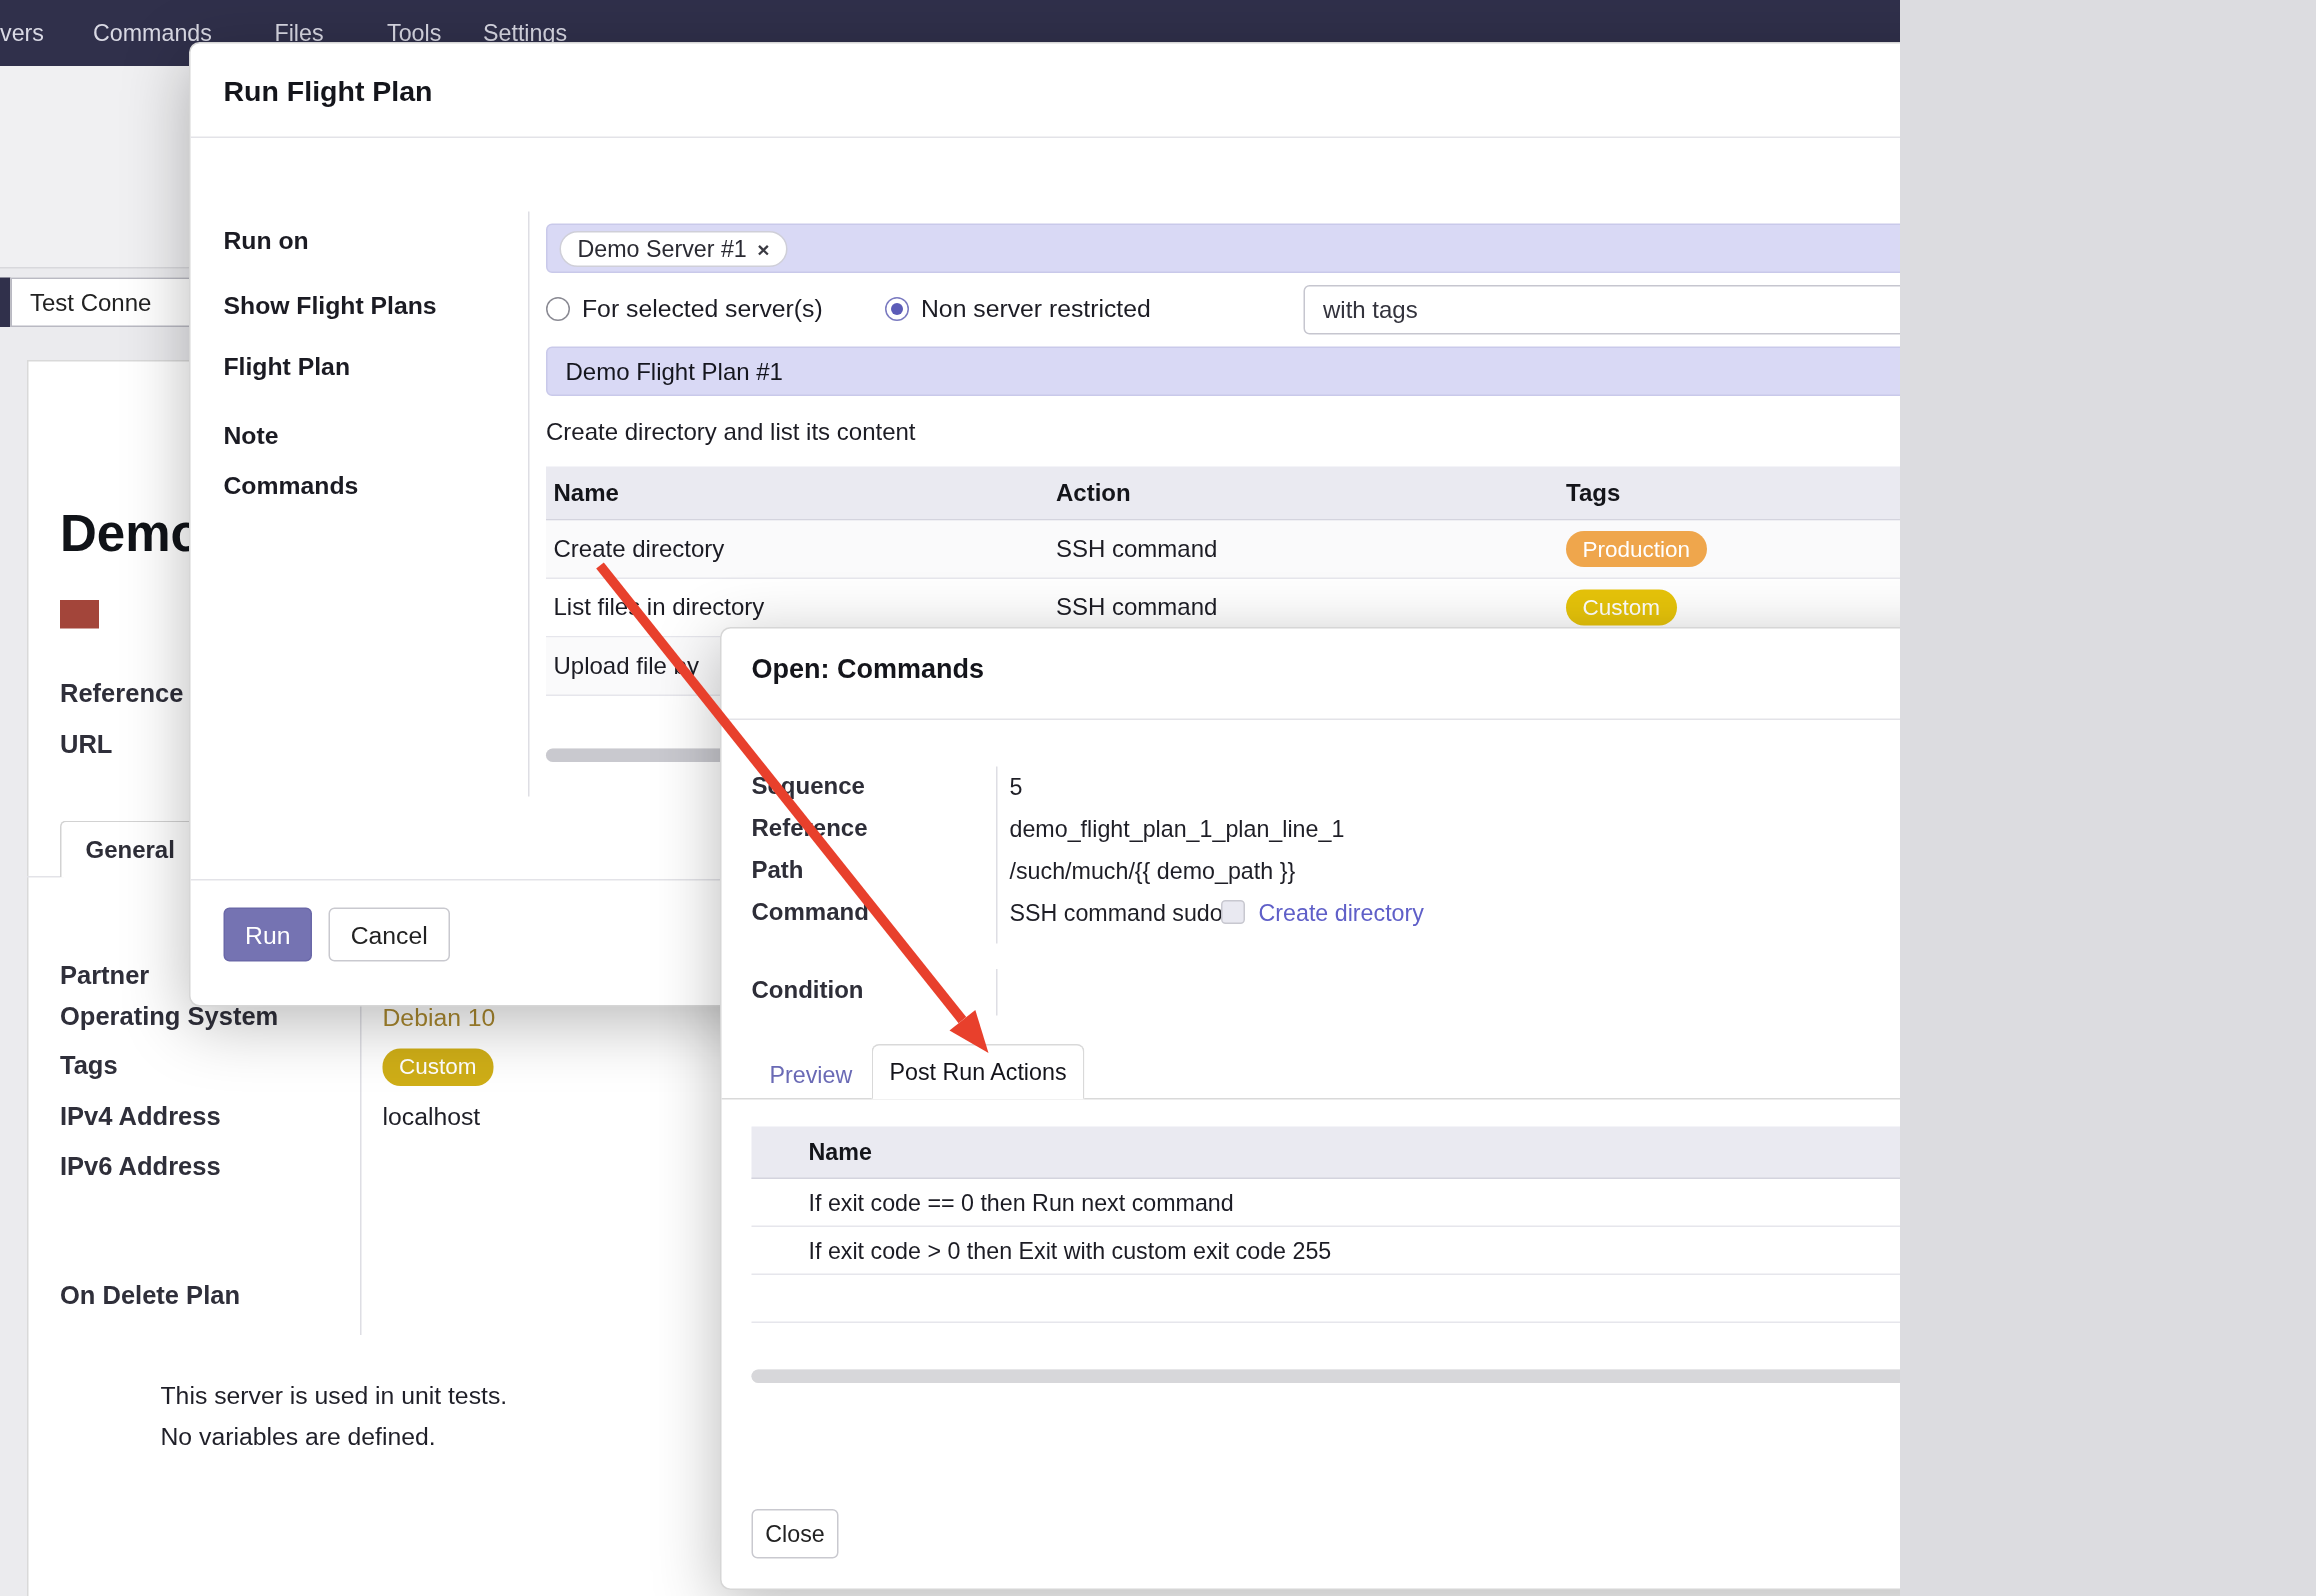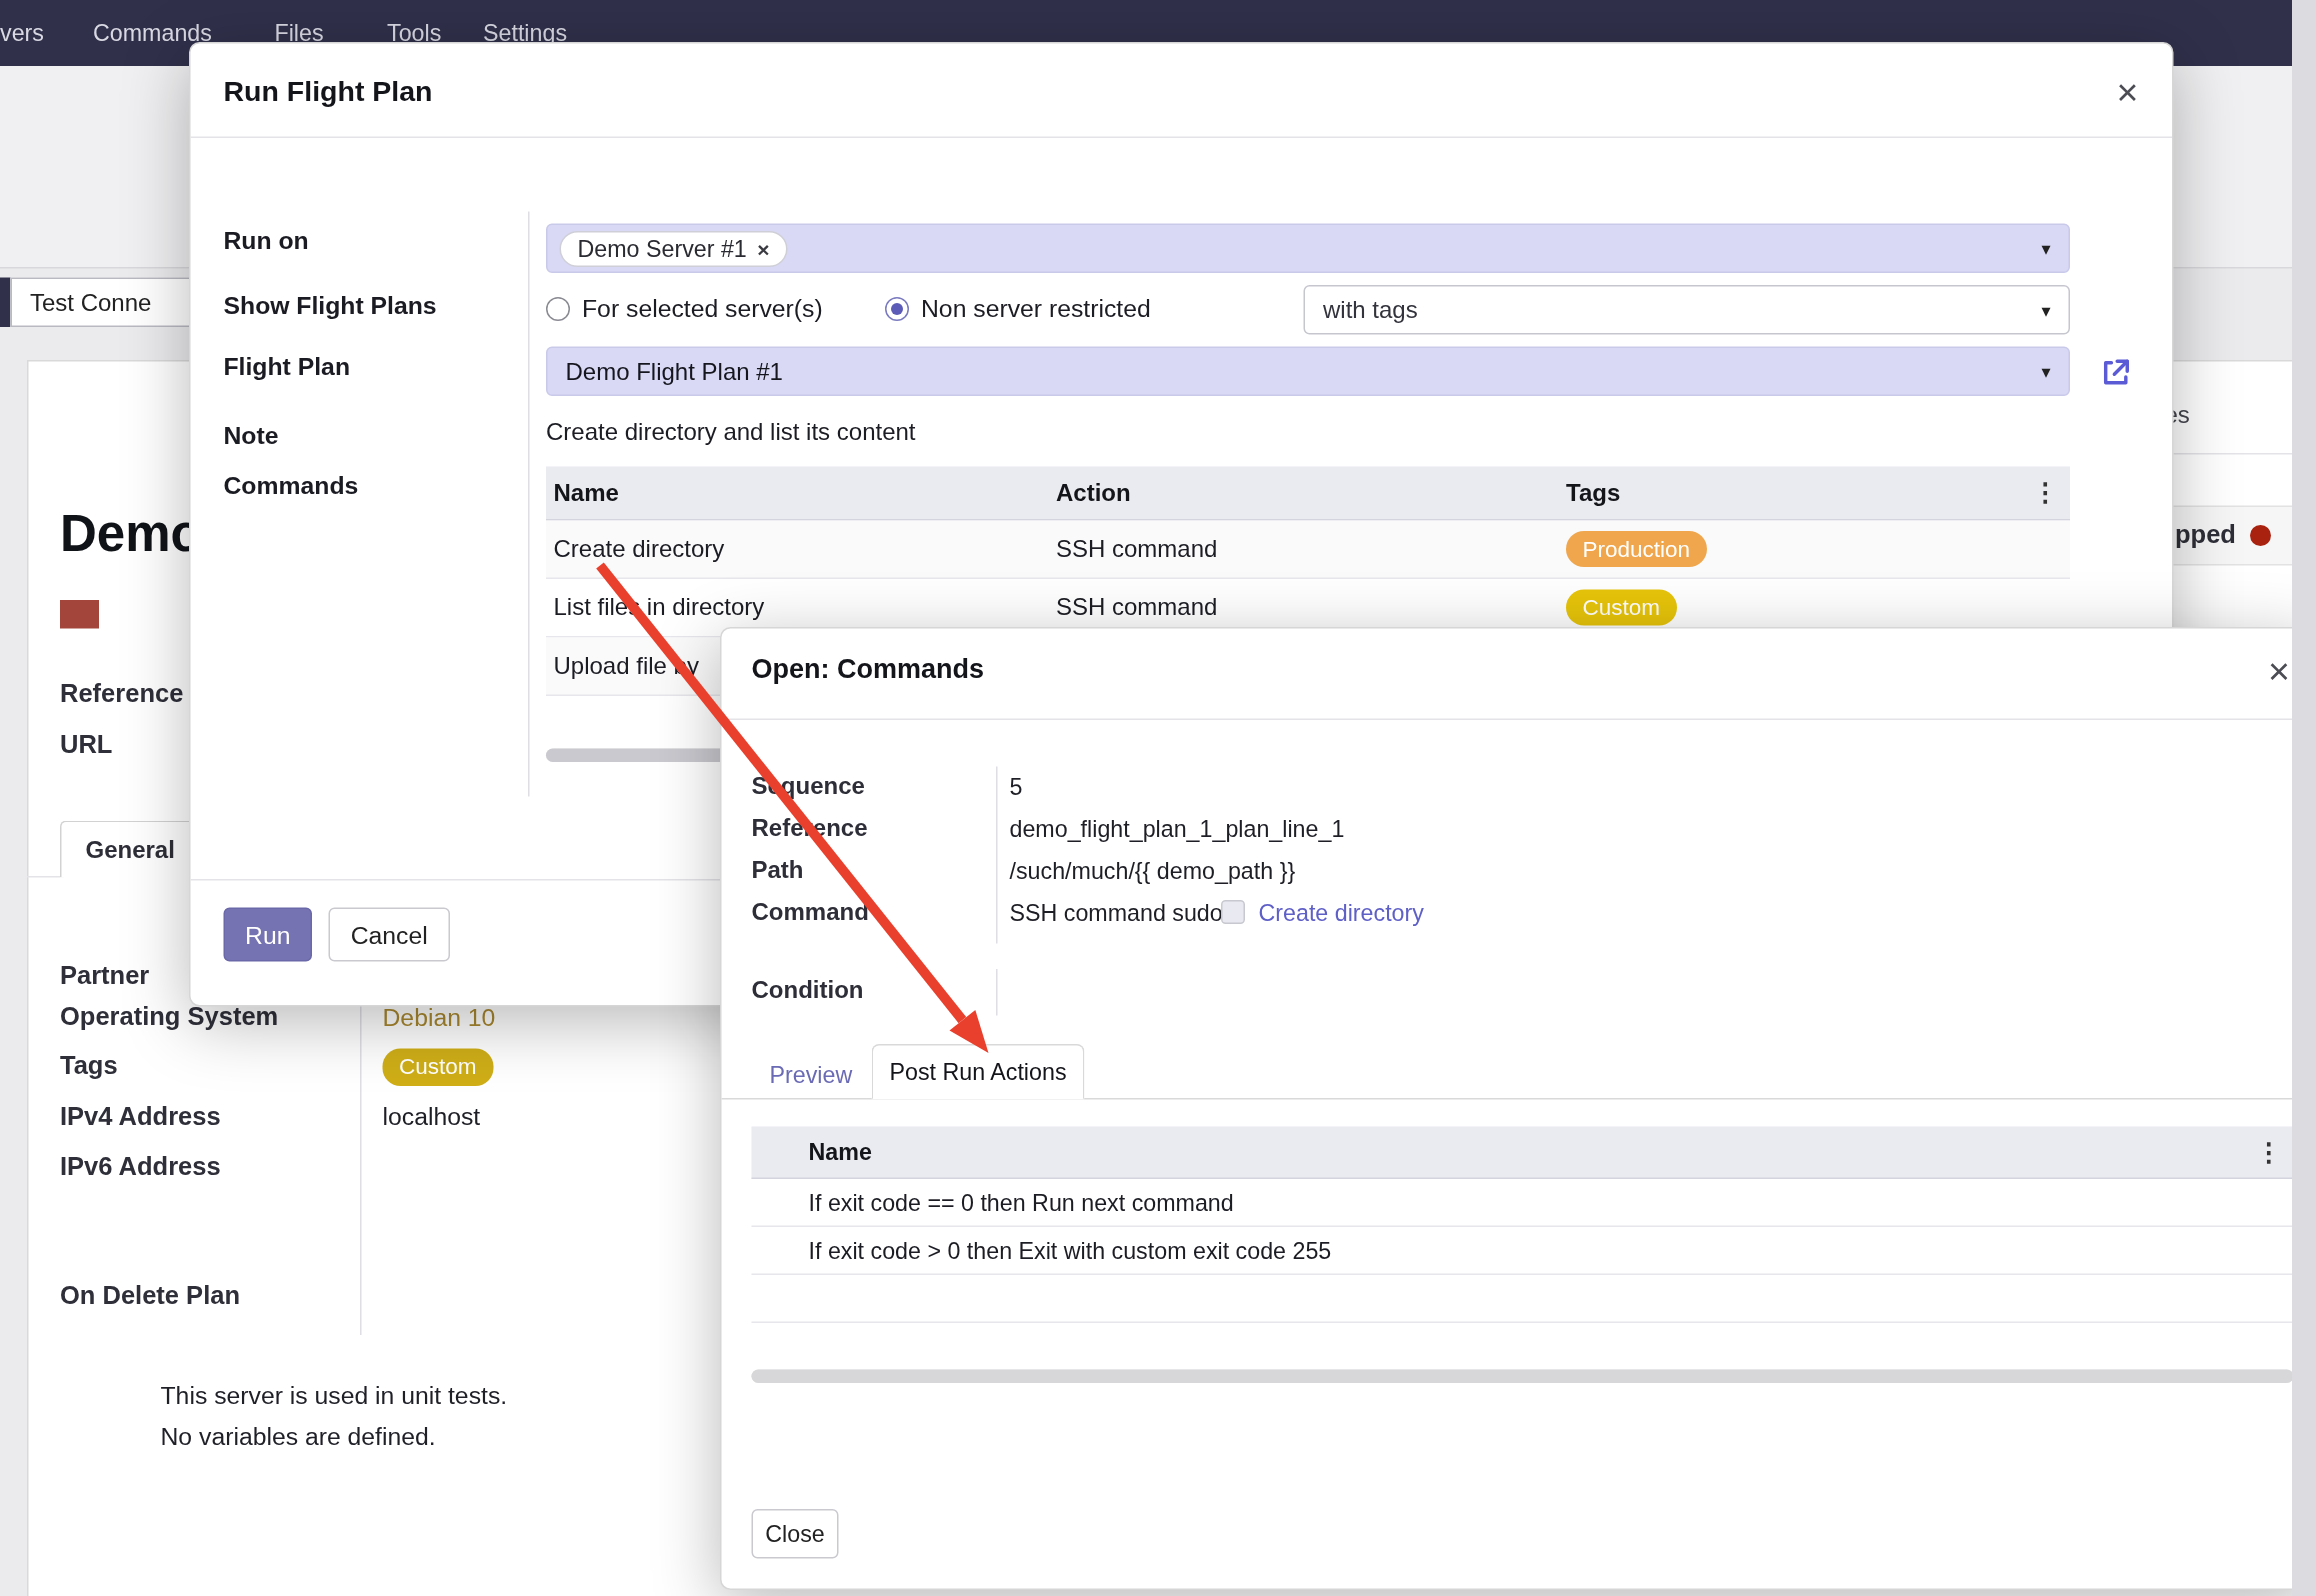--- a/index.html
+++ b/index.html
@@ -1,16 +1,16 @@
 <!DOCTYPE html>
 <html><head>
 <meta charset="utf-8">
 <style>
   html,body{margin:0;padding:0;background:#dcdce0;}
-  #stage{position:relative;width:2292px;height:1596px;overflow:hidden;background:#ebebee;}
+  #stage{position:relative;width:1900px;height:1596px;overflow:hidden;background:#ebebee;}
   #scale{position:absolute;left:0;top:0;width:1544px;height:1064px;transform:scale(1.5);transform-origin:0 0;
          font-family:"Liberation Sans",sans-serif;color:#1d1d26;}
   .abs{position:absolute;}
 
   
   .navbar{position:absolute;left:0;top:0;width:1544px;height:44px;background:#30304b;}
   .nav-item{position:absolute;top:0;height:44px;line-height:44px;color:#d9d9e4;font-size:15.5px;white-space:nowrap;}
 
   
   .band{position:absolute;left:0;top:44px;width:1544px;height:134px;background:#f0f0f2;border-bottom:1px solid #d8d8dc;}

